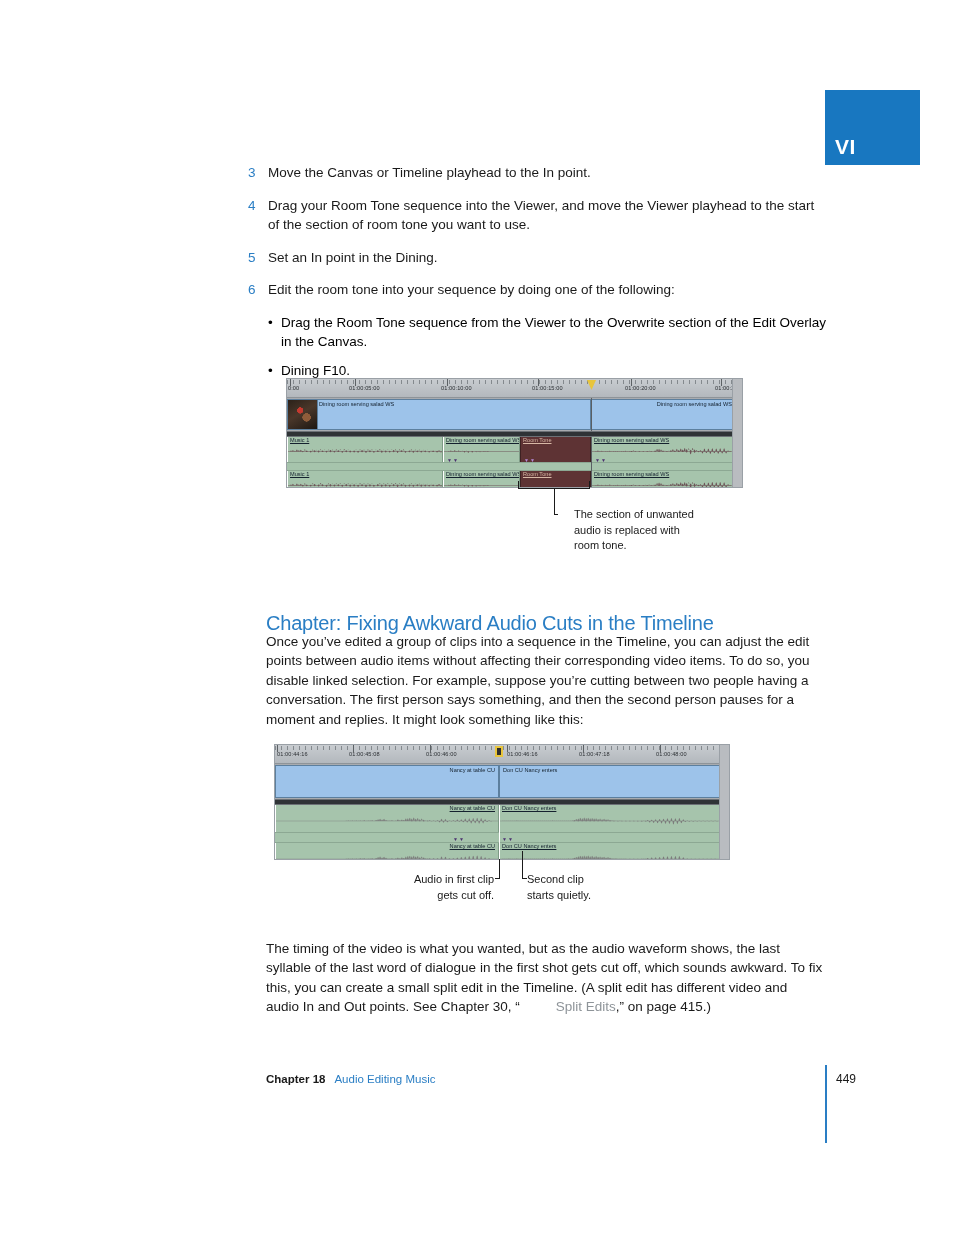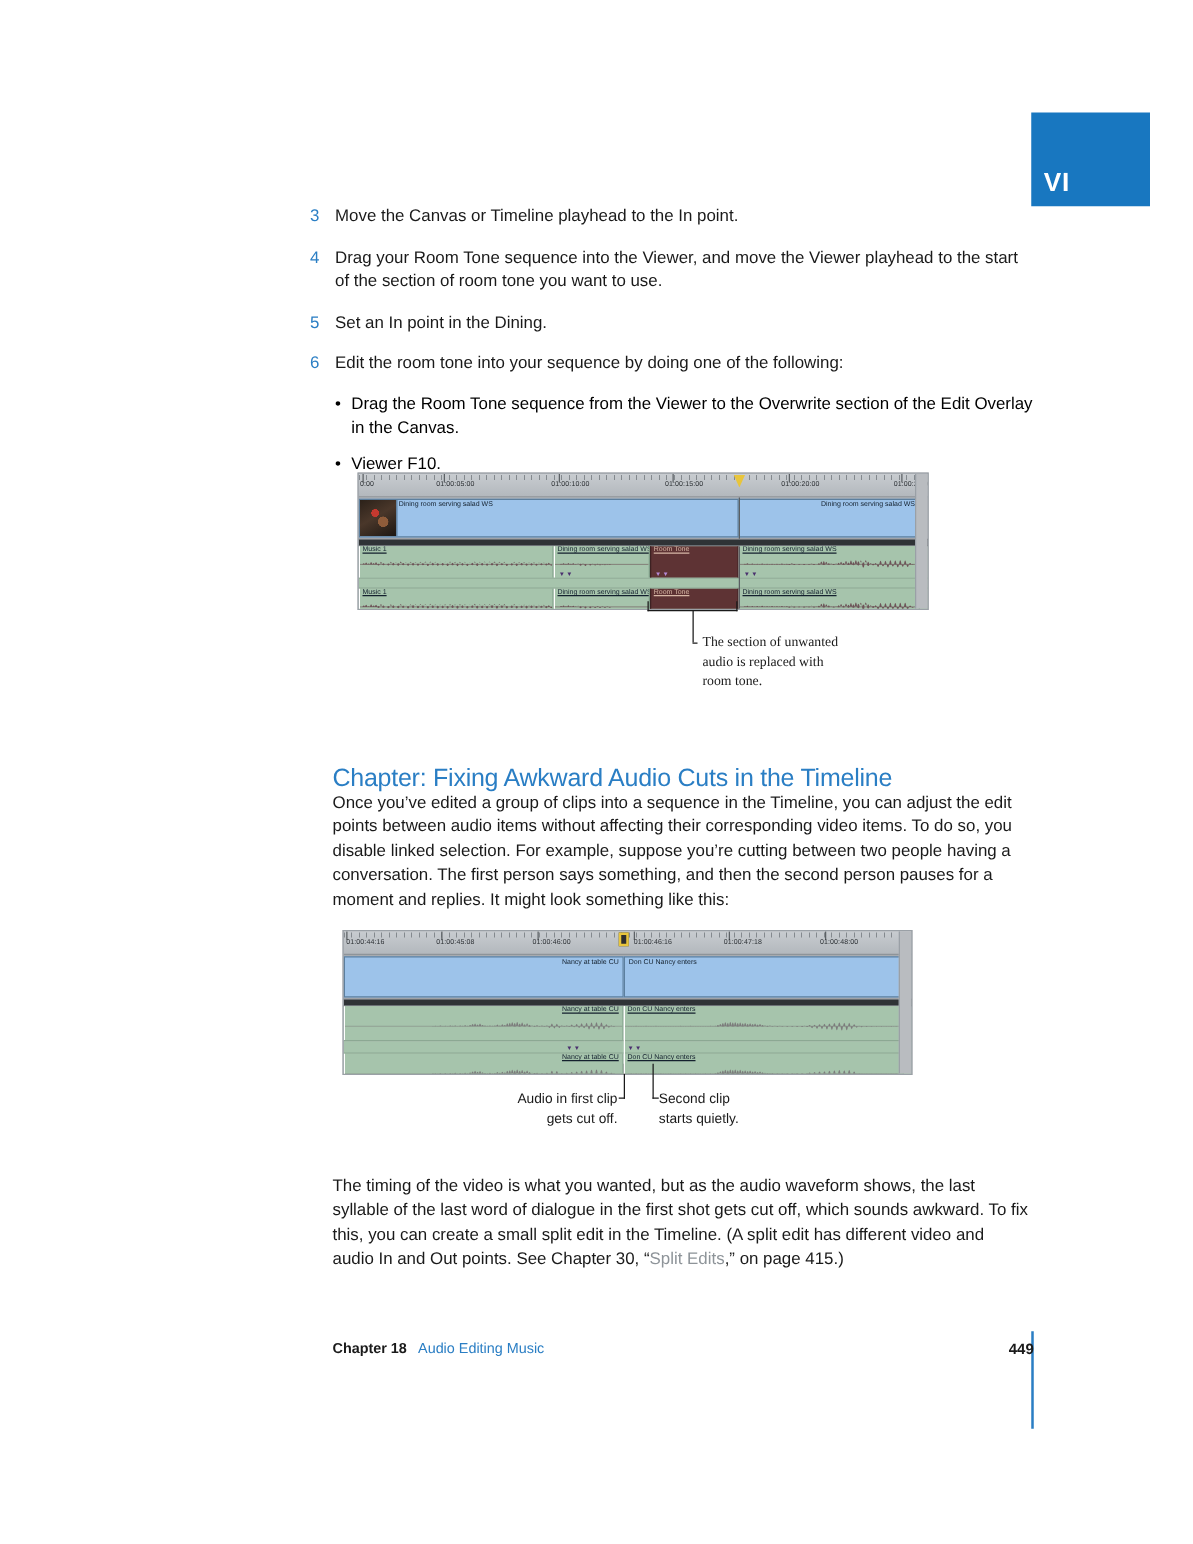--- a/index.html
+++ b/index.html
@@ -280,45 +280,45 @@
     color: #2a7ec4;
     font-weight: normal;
     letter-spacing: -0.2px;
   }
   .body-para {
     position: absolute;
     font-size: 13.5px;
     line-height: 19.6px;
     color: #1a1a1a;
   }
-  .link { color: #8e9499; }
+  .link { color: #8e9499; margin-left: 36px; }
 
   
   .footer-left {
     position: absolute;
     left: 266px;
     top: 1073px;
     font-size: 11.5px;
   }
   .footer-chapter { font-weight: bold; color: #1a1a1a; }
   .footer-title { color: #2a7ec4; margin-left: 9px; }
   .footer-rule {
     position: absolute;
     left: 825px;
     top: 1065px;
     width: 2px;
     height: 78px;
     background: #2a7ec4;
   }
   .footer-page {
     position: absolute;
-    left: 807px;
+    left: 836px;
     top: 1072px;
     font-size: 12px;
-    font-weight: bold;
+    font-weight: normal;
     color: #1a1a1a;
     text-align: center;
   }
 </style>
 </head>
 <body>
 
 <div class="chapter-tab">
   <span class="chapter-tab-label">VI</span>
 </div>
@@ -345,21 +345,21 @@
     <div class="step-text">Edit the room tone into your sequence by doing one of the following:</div>
   </div>
 
   <div class="bullets">
     <div class="bullet">
       <div class="bullet-dot">•</div>
       <div class="bullet-text">Drag the Room Tone sequence from the Viewer to the Overwrite section of the Edit Overlay in the Canvas.</div>
     </div>
     <div class="bullet">
       <div class="bullet-dot">•</div>
-      <div class="bullet-text">Viewer F10.</div>
+      <div class="bullet-text">Dining F10.</div>
     </div>
   </div>
 </div>
 
 <div class="figure" style="left:286px; top:378px;">
   <div class="tl" style="width:457px; height:110px;">
 
     <div class="tl-ruler">
       <div class="tick-row"></div>
       <div class="tc-mark" style="left:3px"></div>
@@ -471,21 +471,21 @@
     </div>
 
     <div class="rscroll"></div>
   </div>
 
   <div class="callout-line" style="left:232px; top:110px; width:72px; height:1px;"></div>
   <div class="callout-line" style="left:232px; top:103px; width:1px; height:8px;"></div>
   <div class="callout-line" style="left:303px; top:103px; width:1px; height:8px;"></div>
   <div class="callout-line" style="left:268px; top:110px; width:1px; height:26px;"></div>
   <div class="callout-line" style="left:268px; top:136px; width:4px; height:1px;"></div>
-  <span class="callout-text" style="left:276px; top:129px; width:180px;font-family:Liberation Serif, serif;">The section of unwanted
+  <span class="callout-text" style="left:288px; top:129px; width:180px;">The section of unwanted
 audio is replaced with
 room tone.</span>
 </div>
 
 <div class="figure" style="left:274px; top:744px;border-radius:20px;">
   <div class="tl" style="width:456px; height:116px;">
 
     <div class="tl-ruler">
       <div class="tick-row"></div>
       <div class="tc-mark" style="left:2px"></div>

